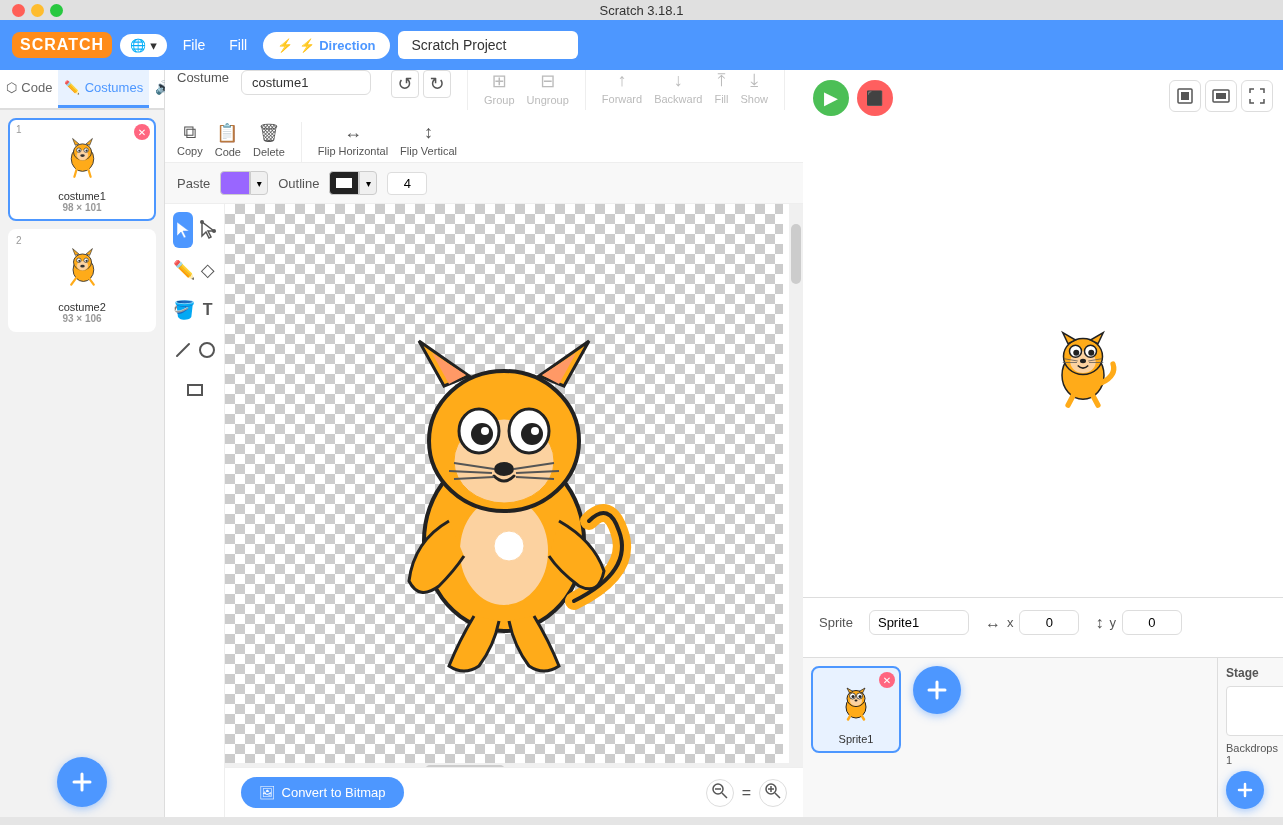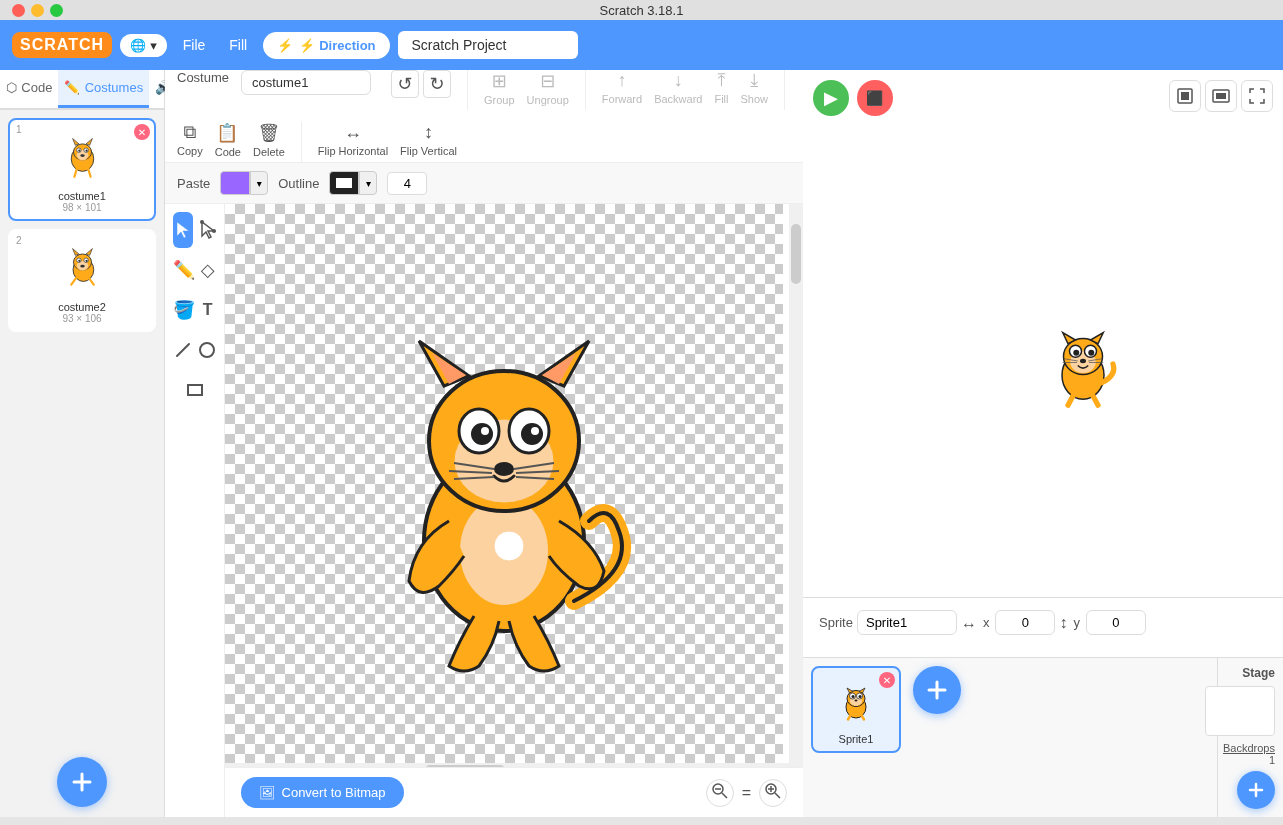--- a/index.html
+++ b/index.html
@@ -34,21 +34,21 @@
     .tab.active { color: #4d97ff; border-bottom: 3px solid #4d97ff; background: #e8f2ff; }
 
     
     .costume-list { flex: 1; overflow-y: auto; padding: 8px; display: flex; flex-direction: column; gap: 8px; }
     .costume-item { background: white; border-radius: 8px; padding: 6px; display: flex; flex-direction: column; align-items: center; cursor: pointer; border: 2px solid transparent; position: relative; }
     .costume-item.selected { border: 2px solid #4d97ff; }
     .costume-num { position: absolute; top: 4px; left: 6px; font-size: 10px; color: #999; }
     .costume-del { position: absolute; top: 4px; right: 4px; width: 16px; height: 16px; background: #ff6680; border-radius: 50%; display: flex; align-items: center; justify-content: center; cursor: pointer; font-size: 10px; color: white; }
     .costume-thumb { width: 60px; height: 60px; display: flex; align-items: center; justify-content: center; }
     .costume-name { font-size: 11px; color: #333; margin-top: 4px; }
-    .costume-size { font-size: 10px; color: #999; }
+    .costume-size { font-size: 10px; color: #999; font-weight: bold; }
 
     
     .add-btn { width: 50px; height: 50px; background: #4d97ff; border-radius: 50%; display: flex; align-items: center; justify-content: center; cursor: pointer; margin: 10px auto; color: white; font-size: 24px; box-shadow: 0 2px 8px rgba(77,151,255,0.5); }
 
     
     .center-panel { flex: 1; background: white; display: flex; flex-direction: column; }
 
     
     .costume-toolbar { background: white; padding: 0 12px; border-bottom: 1px solid #eee; display: flex; align-items: flex-start; gap: 12px; flex-wrap: wrap; }
     .costume-label { font-size: 13px; color: #555; }
@@ -104,41 +104,41 @@
     .stage-area { flex: 1; background: white; position: relative; }
     .stage-controls { position: absolute; top: 10px; left: 10px; display: flex; gap: 8px; }
     .green-flag { width: 36px; height: 36px; background: #4cbf56; border-radius: 50%; display: flex; align-items: center; justify-content: center; cursor: pointer; font-size: 18px; color: white; }
     .stop-btn { width: 36px; height: 36px; background: #ff5f5f; border-radius: 50%; display: flex; align-items: center; justify-content: center; cursor: pointer; font-size: 14px; color: white; }
     .stage-view-btns { position: absolute; top: 10px; right: 10px; display: flex; gap: 4px; }
     .stage-view-btn { width: 32px; height: 32px; border: 1px solid #ddd; border-radius: 6px; display: flex; align-items: center; justify-content: center; cursor: pointer; background: white; font-size: 14px; }
     .stage-canvas { width: 100%; height: 100%; display: flex; align-items: center; justify-content: center; }
 
     
     .sprite-info { background: white; border-top: 1px solid #ddd; padding: 12px 16px; }
-    .sprite-row { display: flex; align-items: center; gap: 4px; margin-bottom: 10px; }
+    .sprite-row { display: flex; align-items: center; gap: 16px; margin-bottom: 10px; }
     .sprite-label { font-size: 13px; color: #555; }
     .sprite-input { border: 1px solid #ddd; border-radius: 6px; padding: 4px 8px; font-size: 13px; width: 100px; }
     .coord-group { display: flex; align-items: center; gap: 6px; }
     .coord-icon { font-size: 16px; color: #555; }
     .coord-input { border: 1px solid #ddd; border-radius: 6px; padding: 4px 8px; font-size: 13px; width: 60px; text-align: center; }
     .show-btn { width: 30px; height: 30px; border: 1px solid #ddd; border-radius: 6px; display: flex; align-items: center; justify-content: center; cursor: pointer; font-size: 16px; }
     .show-btn.active { background: #e8f2ff; border-color: #4d97ff; }
 
     
     .sprite-list-area { display: flex; gap: 0; height: 160px; border-top: 1px solid #ddd; }
     .sprite-list { flex: 1; padding: 8px; background: #f8f8f8; overflow-x: auto; display: flex; gap: 8px; align-items: flex-start; }
     .sprite-card { width: 90px; background: #e8f2ff; border: 2px solid #4d97ff; border-radius: 8px; padding: 6px; display: flex; flex-direction: column; align-items: center; cursor: pointer; position: relative; }
     .sprite-card-del { position: absolute; top: 4px; right: 4px; width: 16px; height: 16px; background: #ff6680; border-radius: 50%; display: flex; align-items: center; justify-content: center; font-size: 10px; color: white; cursor: pointer; }
     .sprite-thumb { width: 55px; height: 55px; display: flex; align-items: center; justify-content: center; }
     .sprite-card-name { font-size: 11px; color: #333; margin-top: 4px; }
 
-    .stage-panel { width: 66px; background: #f8f8f8; border-left: 1px solid #ddd; display: flex; flex-direction: column; align-items: flex-end; padding: 8px; }
+    .stage-panel { width: 66px; background: #f8f8f8; border-left: 1px solid #ddd; display: flex; flex-direction: column; align-items: flex-start; padding: 8px; }
     .stage-panel-title { font-size: 12px; color: #555; margin-bottom: 6px; font-weight: bold; }
     .stage-mini-thumb { width: 70px; height: 50px; background: white; border: 1px solid #ddd; border-radius: 4px; }
-    .backdrops-label { font-size: 11px; color: #555; margin-top: 6px; text-decoration: underline; }
+    .backdrops-label { font-size: 11px; color: #555; margin-top: 6px; }
     .backdrops-count { font-size: 11px; color: #555; }
     .fab { width: 48px; height: 48px; background: #4d97ff; border-radius: 50%; display: flex; align-items: center; justify-content: center; cursor: pointer; color: white; font-size: 22px; box-shadow: 0 2px 8px rgba(77,151,255,0.5); }
 
     
     .scratch-cat-main { width: 300px; height: 380px; }
     .scratch-cat-small { width: 45px; height: 45px; }
     .scratch-cat-stage { width: 90px; height: 90px; }
     .scratch-cat-sprite { width: 40px; height: 40px; }
 
     .right-outer { display: flex; flex-direction: column; width: 480px; }

